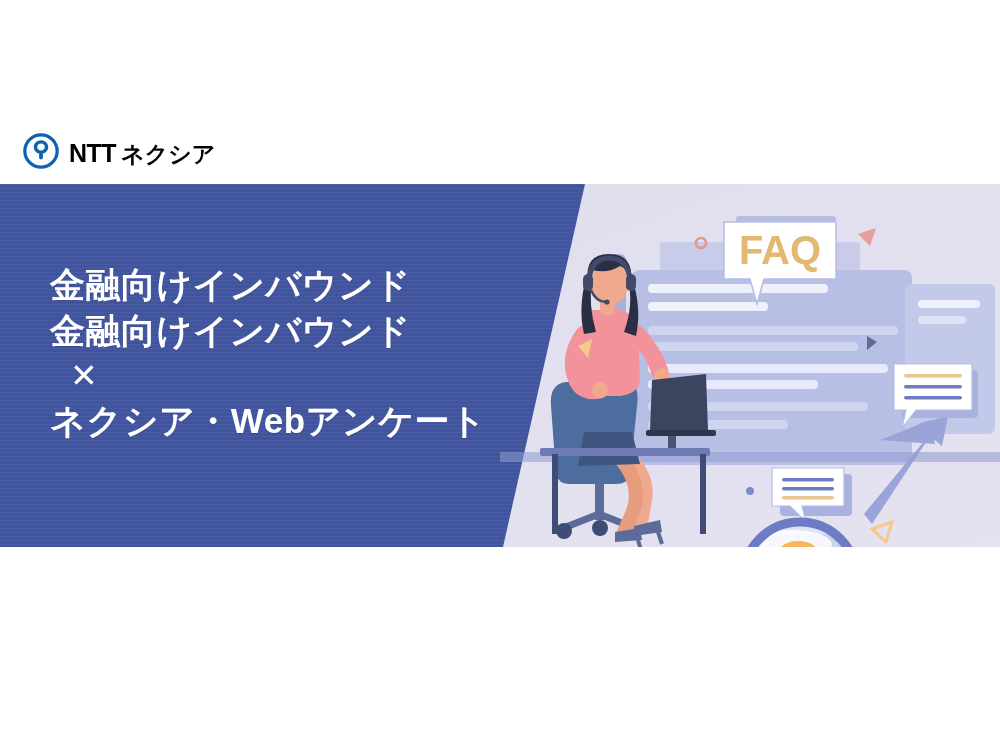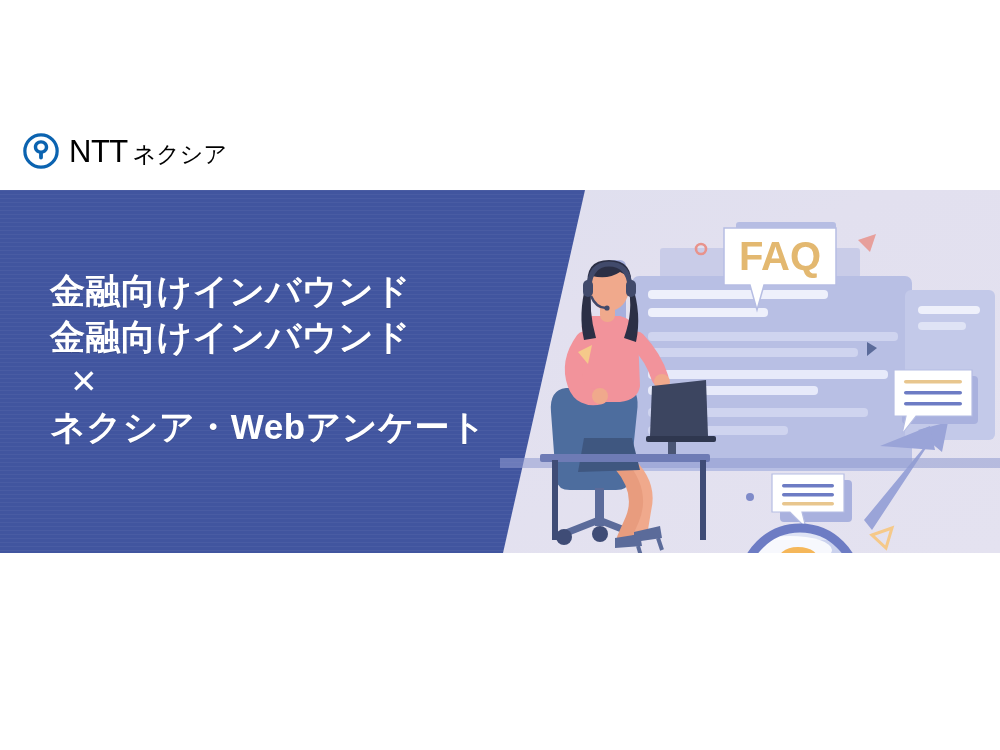--- a/index.html
+++ b/index.html
@@ -14,26 +14,26 @@
   
   #logo-bar{
     position:absolute;left:22px;top:132px;
     display:flex;align-items:center;gap:9px;
   }
   #logo-mark{width:38px;height:38px;display:block;}
   #logo-wordmark{
     font-size:31px;font-weight:700;letter-spacing:-0.5px;
     line-height:1;white-space:nowrap;
   }
-  #logo-wordmark .lw-ntt{font-size:31px;font-weight:400;}
-  #logo-wordmark .lw-jp{font-size:23px;font-weight:400;margin-left:5px;letter-spacing:0px;}
+  #logo-wordmark .lw-ntt{font-size:25px;font-weight:700;}
+  #logo-wordmark .lw-jp{font-size:23px;font-weight:700;margin-left:5px;letter-spacing:0px;}
 
   
   #banner{
-    position:absolute;left:0;top:190px;width:1000px;height:363px;
+    position:absolute;left:0;top:184px;width:1000px;height:363px;
     overflow:hidden;
   }
   #banner-illustration-bg{
     position:absolute;inset:0;
     background:linear-gradient(160deg,#dcdeee 0%,#e2e0ef 45%,#e4e2f0 100%);
   }
   #banner-blue-panel{
     position:absolute;left:0;top:0;width:600px;height:363px;
     background:#41559f;
     clip-path:polygon(0 0, 585px 0, 503px 363px, 0 363px);

